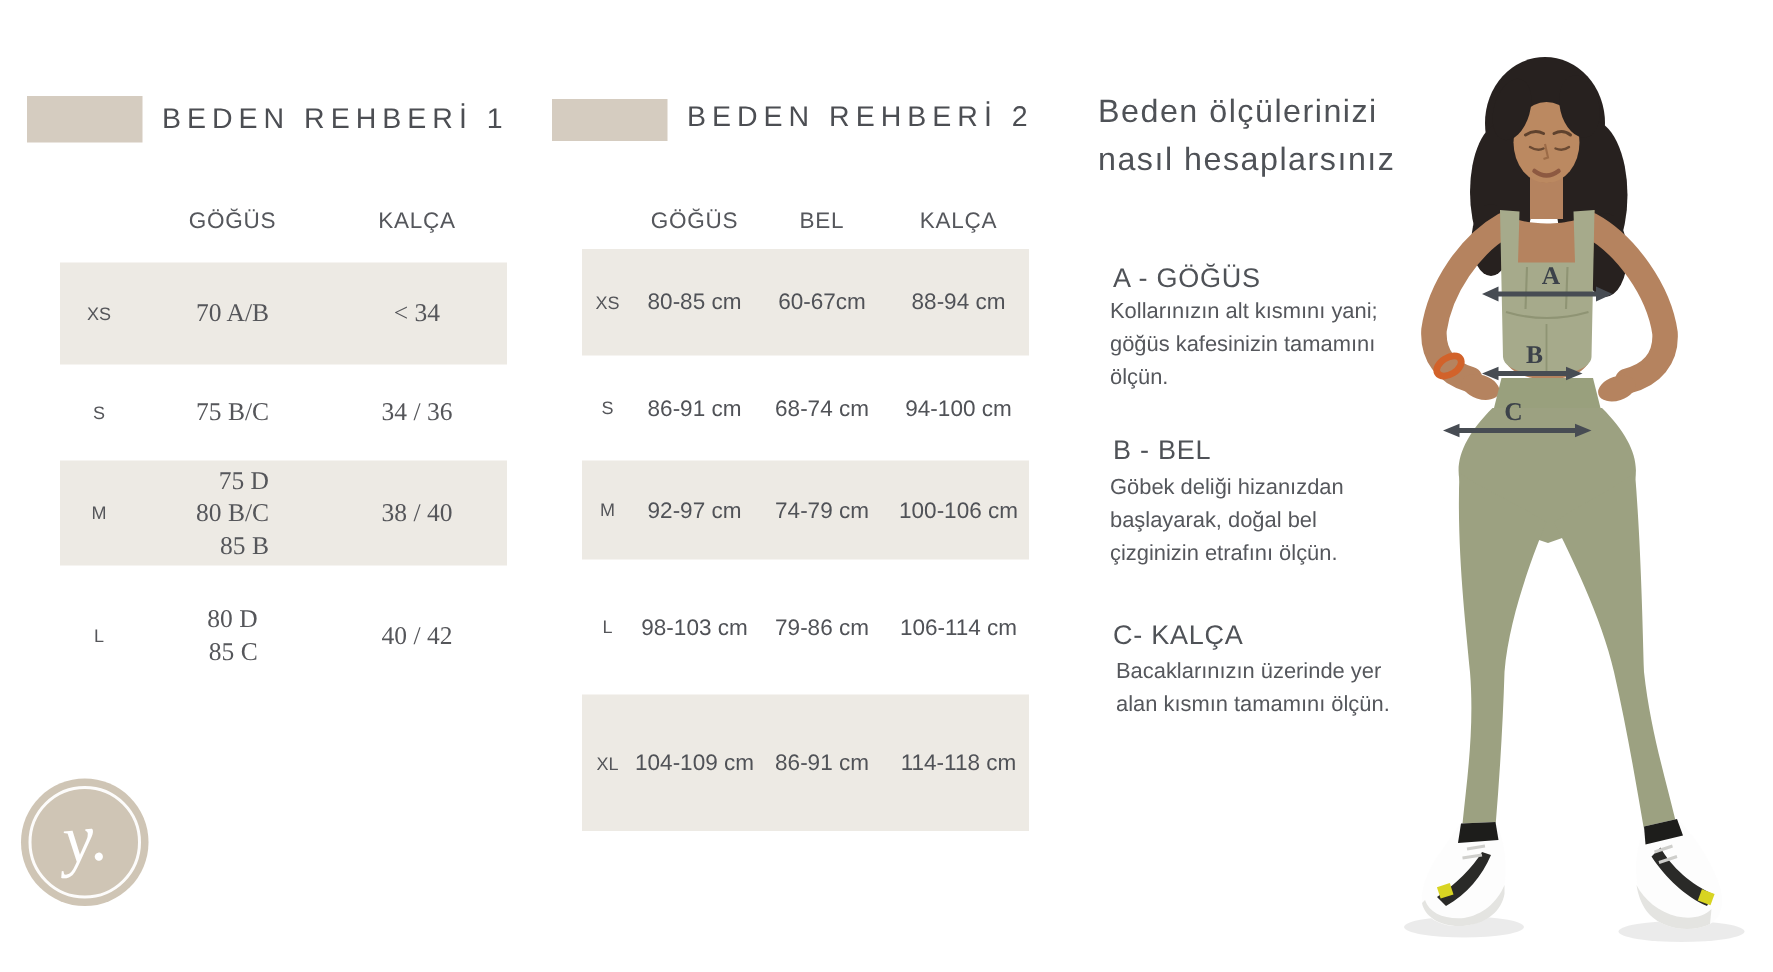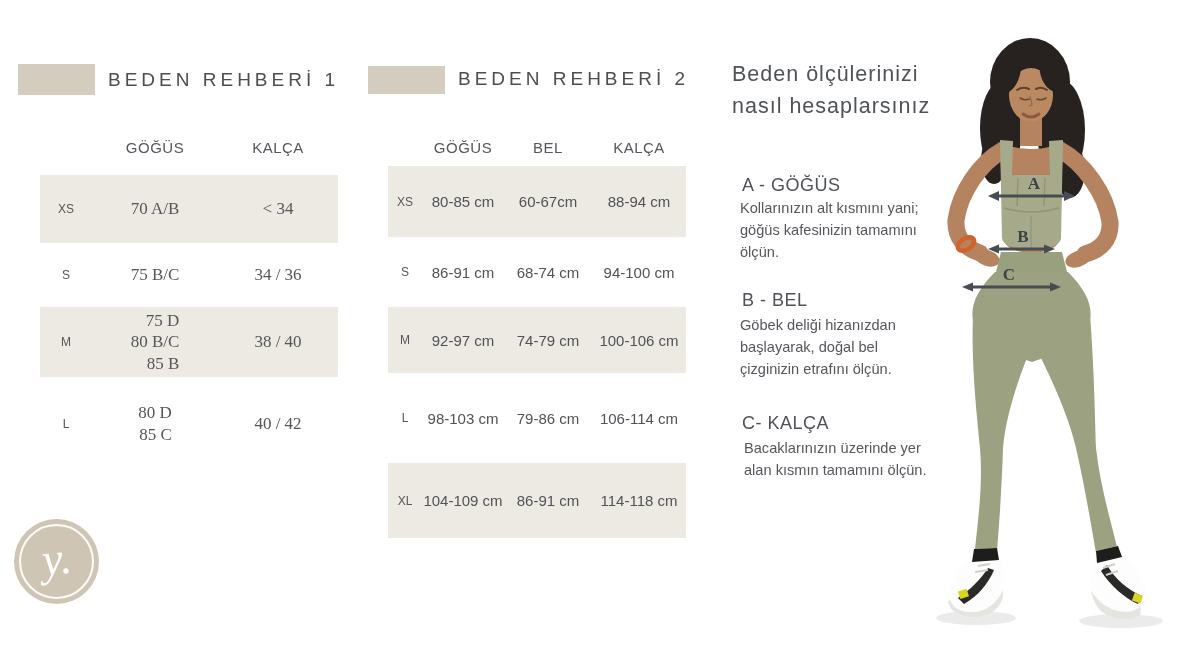--- a/index.html
+++ b/index.html
@@ -122,21 +122,21 @@
     <div class="val">92-97 cm</div>
     <div class="val">74-79 cm</div>
     <div class="val">100-106 cm</div>
   </div>
   <div class="trow" style="height:90px">
     <div class="size-label">L</div>
     <div class="val">98-103 cm</div>
     <div class="val">79-86 cm</div>
     <div class="val">106-114 cm</div>
   </div>
-  <div class="trow shaded" style="height:75px">
+  <div class="trow shaded" style="height:91px">
     <div class="size-label">XL</div>
     <div class="val">104-109 cm</div>
     <div class="val">86-91 cm</div>
     <div class="val">114-118 cm</div>
   </div>
 </div>
 
 <div class="abs howto-heading" style="left:732px;top:58px;width:225px">Beden ölçülerinizi nasıl hesaplarsınız</div>
 
 <div class="abs sec-label" style="left:742px;top:140px">A - GÖĞÜS</div>

